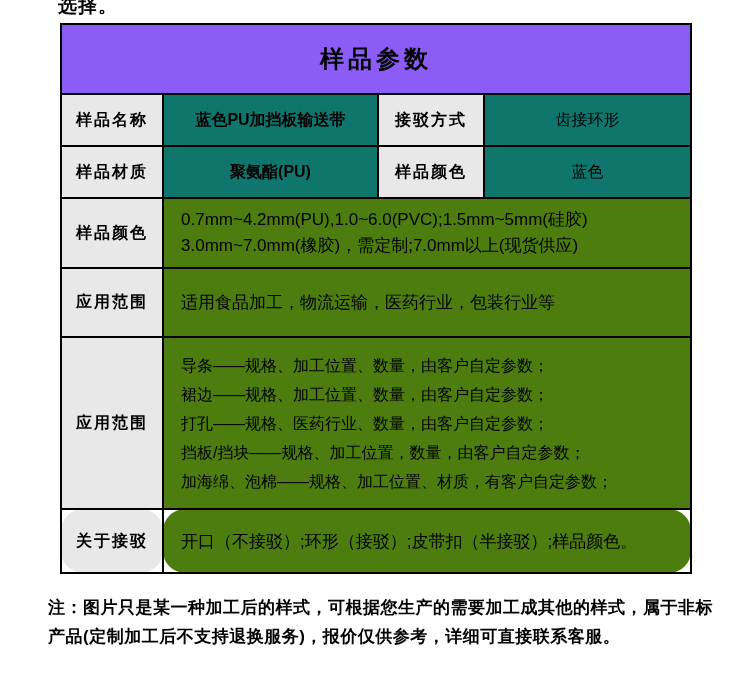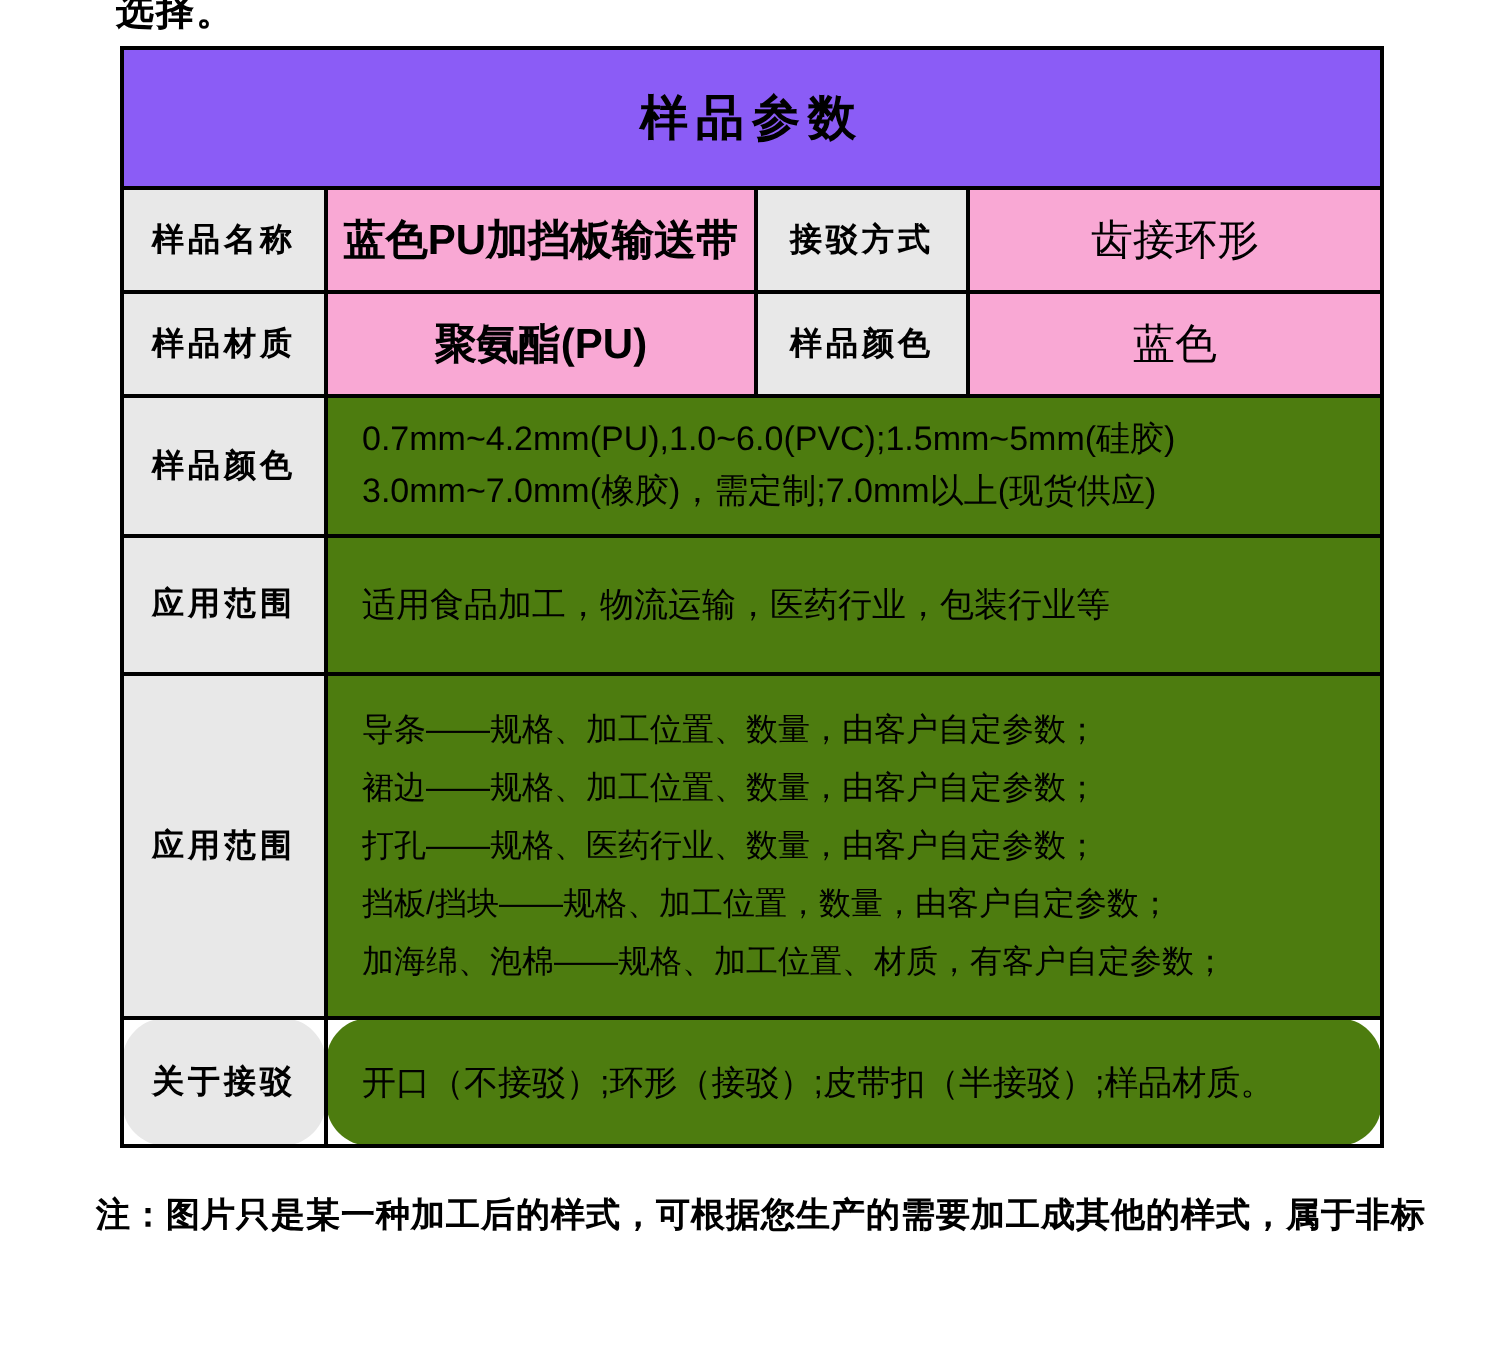--- a/index.html
+++ b/index.html
@@ -48,22 +48,22 @@
   }
   .label-cell {
     background: #e8e8e8;
     text-align: center;
     font-size: 16px;
     font-weight: bold;
     letter-spacing: 2px;
   }
   .value-cell {
     text-align: center;
-    font-size: 21px;
-    background: #f9a8d4;
+    font-size: 16px;
+    background: #0f766e;
   }
   .value-bold { font-weight: bold; }
   .content-cell {
     background: #4d7c0f;
     font-size: 17px;
     text-align: left;
     padding-left: 17px !important;
     padding-right: 8px !important;
     margin-top: 44px;
   }
@@ -138,22 +138,23 @@
         <div class="sp-line">导条——规格、加工位置、数量，由客户自定参数；</div>
         <div class="sp-line">裙边——规格、加工位置、数量，由客户自定参数；</div>
         <div class="sp-line">打孔——规格、医药行业、数量，由客户自定参数；</div>
         <div class="sp-line">挡板/挡块——规格、加工位置，数量，由客户自定参数；</div>
         <div class="sp-line">加海绵、泡棉——规格、加工位置、材质，有客户自定参数；</div>
       </td>
     </tr>
 
     <tr class="row-h64">
       <td class="label-cell">关于接驳</td>
-      <td colspan="3" class="content-cell">开口（不接驳）;环形（接驳）;皮带扣（半接驳）;样品材质。</td>
+      <td colspan="3" class="content-cell">开口（不接驳）;环形（接驳）;皮带扣（半接驳）;样品颜色。</td>
     </tr>
   </tbody>
     </table>
 
   <div class="note">
     <div>注：图片只是某一种加工后的样式，可根据您生产的需要加工成其他的样式，属于非标</div>
+    <div>产品(定制加工后不支持退换服务)，报价仅供参考，详细可直接联系客服。</div>
   </div>
 
 </div>
 
 </body></html>

